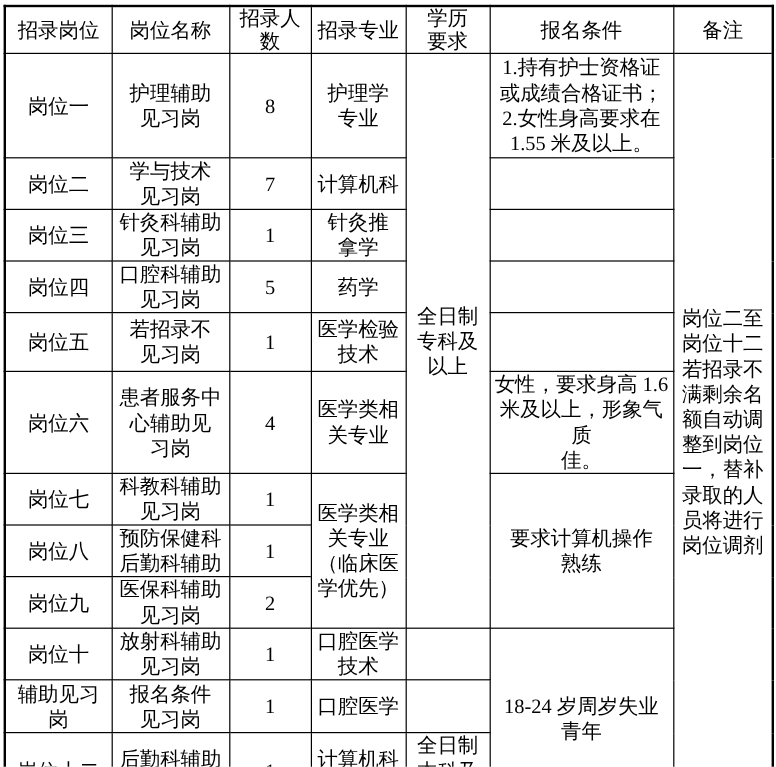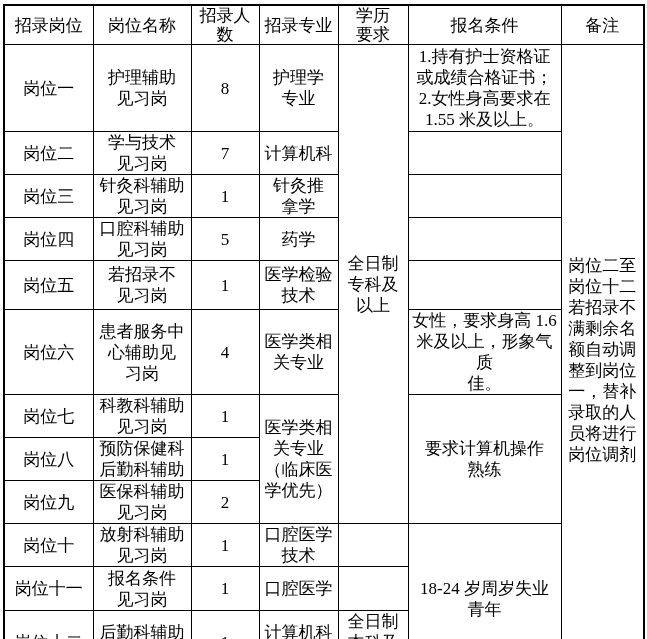--- a/index.html
+++ b/index.html
@@ -195,21 +195,21 @@
 见习岗</td>
       <td>1</td>
       <td>口腔医学
 技术</td>
       <td></td>
       <td rowspan="3" class="cond">18-24 岁周岁失业
 青年</td>
     </tr>
 
     <tr style="height:44px">
-      <td>岗位十一</td>
+      <td>辅助见习岗</td>
       <td>报名条件
 见习岗</td>
       <td>1</td>
       <td>口腔医学</td>
       <td></td>
     </tr>
 
     <tr style="height:58px">
       <td>岗位十二</td>
       <td>后勤科辅助

